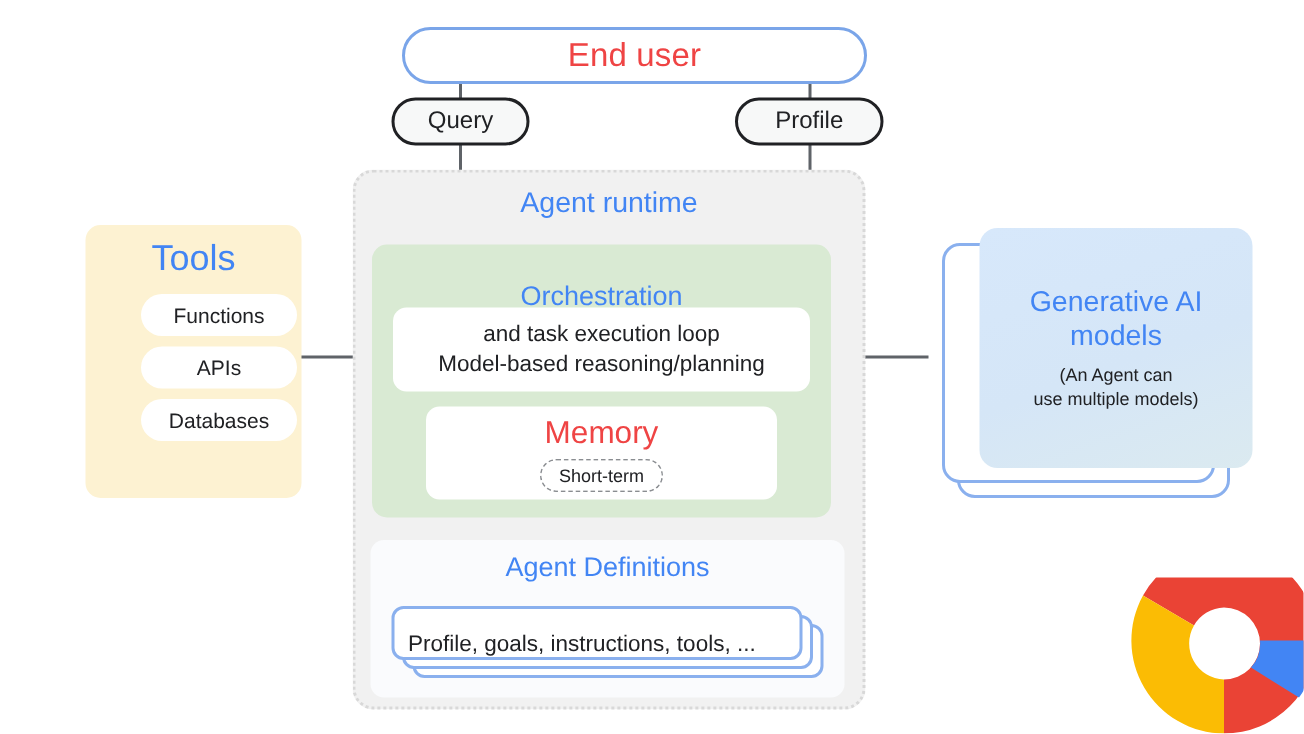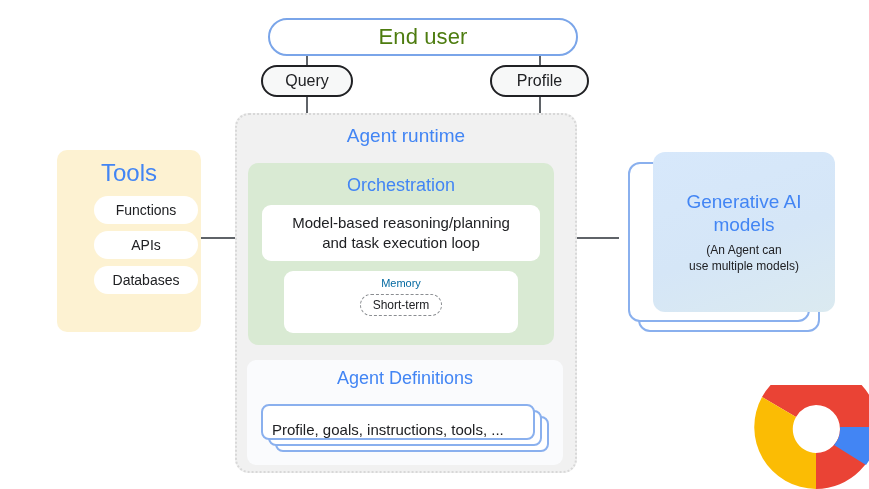--- a/index.html
+++ b/index.html
@@ -33,21 +33,21 @@
   
   .end-user {
     position: absolute;
     left: 268px; top: 18px;
     width: 310px; height: 38px;
     border: 2px solid #7aa5e9;
     border-radius: 20px;
     background: #ffffff;
     display: flex; align-items: center; justify-content: center;
     font-size: 22px;
-    color: #4d7c0f;
+    color: #ef4444;
     letter-spacing: .1px;
   }
 
   
   .io-pill {
     position: absolute;
     height: 32px;
     border: 2px solid #202124;
     border-radius: 17px;
     background: #f7f8f8;
@@ -79,21 +79,21 @@
   
   .orchestration {
     position: absolute;
     left: 248px; top: 163px;
     width: 306px; height: 182px;
     background: #d9ead3;
     border-radius: 10px;
     z-index: 3;
   }
   .orch-title {
-    margin-top: 12px;
+    margin-top: 24px;
     text-align: center;
     font-size: 18px;
     color: #4285f4;
   }
   .orch-card {
     position: absolute;
     left: 14px; top: 42px;
     width: 278px; height: 56px;
     background: #ffffff;
     border-radius: 9px;
@@ -108,22 +108,22 @@
   .memory-card {
     position: absolute;
     left: 36px; top: 108px;
     width: 234px; height: 62px;
     background: #ffffff;
     border-radius: 9px;
     display: flex; flex-direction: column; align-items: center;
     padding-top: 6px;
   }
   .memory-title {
-    font-size: 11px;
-    color: #0369a1;
+    font-size: 21px;
+    color: #ef4444;
   }
   .memory-pills {
     display: flex; gap: 7px; margin-top: 5px;
   }
   .mem-pill {
     border: 1px dashed #8a8d91;
     border-radius: 12px;
     padding: 3px 12px;
     font-size: 12px;
     color: #202124;
@@ -259,22 +259,22 @@
   </div>
 
   <div class="agent-runtime">
     <div class="runtime-title">Agent runtime</div>
   </div>
 
   <div class="orchestration">
     <div class="orch-title">Orchestration</div>
 
     <div class="orch-card">
+      <span>and task execution loop</span>
       <span>Model-based reasoning/planning</span>
-      <span>and task execution loop</span>
     </div>
 
     <div class="memory-card">
       <div class="memory-title">Memory</div>
       <div class="memory-pills">
         <span class="mem-pill">Short-term</span>
       </div>
     </div>
   </div>
 

